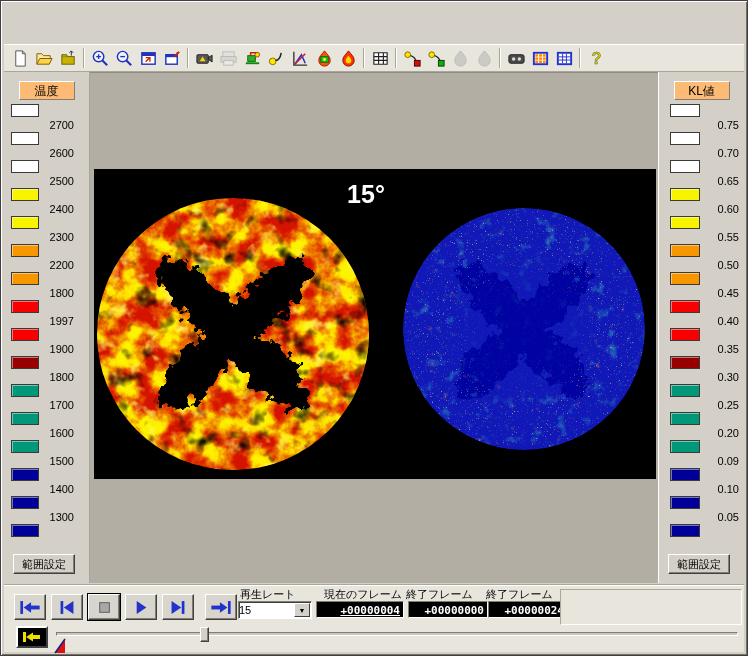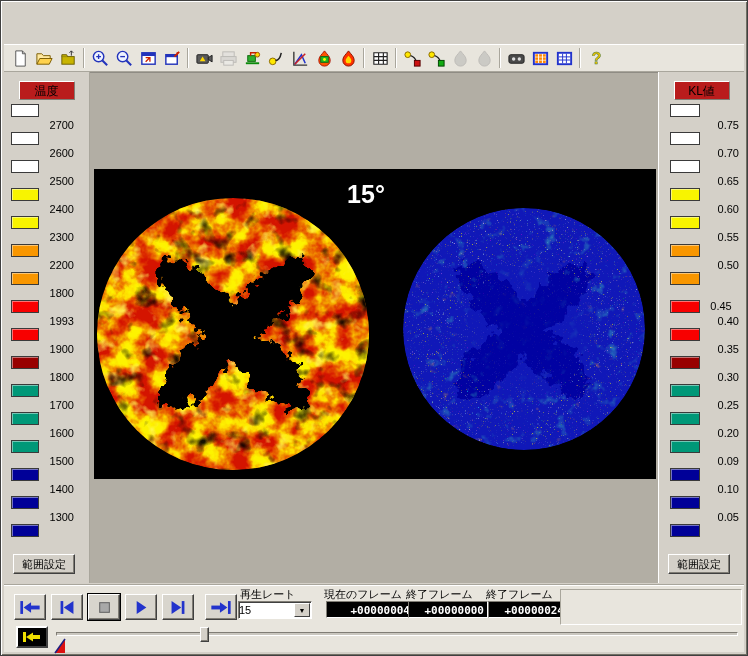--- a/index.html
+++ b/index.html
@@ -46,21 +46,21 @@
   .tb-btn.disabled{opacity:.45;filter:grayscale(1);}
   .tb-sep{width:2px;height:20px;margin:0 3px;border-left:1px solid #a9a69c;border-right:1px solid #fff;}
   
   .side-panel{
     position:absolute;top:71px;bottom:72px;width:86px;background:#d4d0c8;
   }
   .side-panel.left{left:3px;border-right:1px solid #a9a69c;}
   .side-panel.right{right:3px;border-left:1px solid #fff;box-shadow:-1px 0 0 #a9a69c;}
   .scale-title{
     margin:9px auto 4px;width:56px;height:19px;line-height:18px;text-align:center;
-    font-size:12px;color:#000;background:#b91c1c;
+    font-size:12px;color:#000;background:#fdba74;
     border:1px solid;border-color:#fff #807d75 #807d75 #fff;
   }
   .scale-col{position:relative;height:452px;margin:0 0 0 0;}
   .swatch{position:absolute;width:28px;height:13px;border:1px solid #3a3a3a;
     box-shadow:inset 1px 1px 0 rgba(255,255,255,.45);}
   .scale-col .swatch{left:7px;}
   .side-panel.right .swatch{left:11px;width:30px;}
   .scale-label{position:absolute;font-size:11px;color:#000;width:34px;text-align:right;}
   .scale-col .scale-label{left:36px;}
   .side-panel.right .scale-label{left:44px;width:36px;}
@@ -309,21 +309,21 @@
         <div class="scale-label" style="top: 71px;">2500</div>
         <div class="swatch" style="top: 84px; background: rgb(248, 244, 0);"></div>
         <div class="scale-label" style="top: 99px;">2400</div>
         <div class="swatch" style="top: 112px; background: rgb(248, 244, 0);"></div>
         <div class="scale-label" style="top: 127px;">2300</div>
         <div class="swatch" style="top: 140px; background: rgb(248, 150, 0);"></div>
         <div class="scale-label" style="top: 155px;">2200</div>
         <div class="swatch" style="top: 168px; background: rgb(248, 150, 0);"></div>
         <div class="scale-label" style="top: 183px;">1800</div>
         <div class="swatch" style="top: 196px; background: rgb(248, 0, 0);"></div>
-        <div class="scale-label" style="top: 211px;">1993</div>
+        <div class="scale-label" style="top: 211px;">1997</div>
         <div class="swatch" style="top: 224px; background: rgb(248, 0, 0);"></div>
         <div class="scale-label" style="top: 239px;">1900</div>
         <div class="swatch" style="top: 252px; background: rgb(152, 0, 0);"></div>
         <div class="scale-label" style="top: 267px;">1800</div>
         <div class="swatch" style="top: 280px; background: rgb(0, 152, 120);"></div>
         <div class="scale-label" style="top: 295px;">1700</div>
         <div class="swatch" style="top: 308px; background: rgb(0, 152, 120);"></div>
         <div class="scale-label" style="top: 323px;">1600</div>
         <div class="swatch" style="top: 336px; background: rgb(0, 152, 120);"></div>
         <div class="scale-label" style="top: 351px;">1500</div>
@@ -345,21 +345,21 @@
         <div class="scale-label" style="top: 43px;">0.70</div>
         <div class="swatch" style="top: 56px; background: rgb(255, 255, 255);"></div>
         <div class="scale-label" style="top: 71px;">0.65</div>
         <div class="swatch" style="top: 84px; background: rgb(248, 244, 0);"></div>
         <div class="scale-label" style="top: 99px;">0.60</div>
         <div class="swatch" style="top: 112px; background: rgb(248, 244, 0);"></div>
         <div class="scale-label" style="top: 127px;">0.55</div>
         <div class="swatch" style="top: 140px; background: rgb(248, 150, 0);"></div>
         <div class="scale-label" style="top: 155px;">0.50</div>
         <div class="swatch" style="top: 168px; background: rgb(248, 150, 0);"></div>
-        <div class="scale-label" style="top: 196px; text-align: center;">0.45</div>
+        <div class="scale-label" style="top: 183px;">0.45</div>
         <div class="swatch" style="top: 196px; background: rgb(248, 0, 0);"></div>
         <div class="scale-label" style="top: 211px;">0.40</div>
         <div class="swatch" style="top: 224px; background: rgb(248, 0, 0);"></div>
         <div class="scale-label" style="top: 239px;">0.35</div>
         <div class="swatch" style="top: 252px; background: rgb(152, 0, 0);"></div>
         <div class="scale-label" style="top: 267px;">0.30</div>
         <div class="swatch" style="top: 280px; background: rgb(0, 152, 120);"></div>
         <div class="scale-label" style="top: 295px;">0.25</div>
         <div class="swatch" style="top: 308px; background: rgb(0, 152, 120);"></div>
         <div class="scale-label" style="top: 323px;">0.20</div>
@@ -501,21 +501,21 @@
 
     <span class="pb-label" style="left:236px;">再生レート</span>
     <div class="dropdown">
       <span class="val">15</span>
       <span class="dd-btn">
           <span>▼</span>
         </span>
     </div>
 
     <span class="pb-label" style="left:320px;">現在のフレーム</span>
-    <span class="lcd" style="left:322px;width:88px;">+00000004</span>
+    <span class="lcd" style="left:312px;width:88px;text-decoration:underline;">+00000004</span>
 
     <span class="pb-label" style="left:402px;">終了フレーム</span>
     <span class="lcd" style="left:404px;width:80px;">+00000000</span>
 
     <span class="pb-label" style="left:482px;">終了フレーム</span>
     <span class="lcd" style="left:484px;width:80px;">+00000024</span>
 
     <div class="spacer-panel"></div>
 
     <button class="jump-btn">

